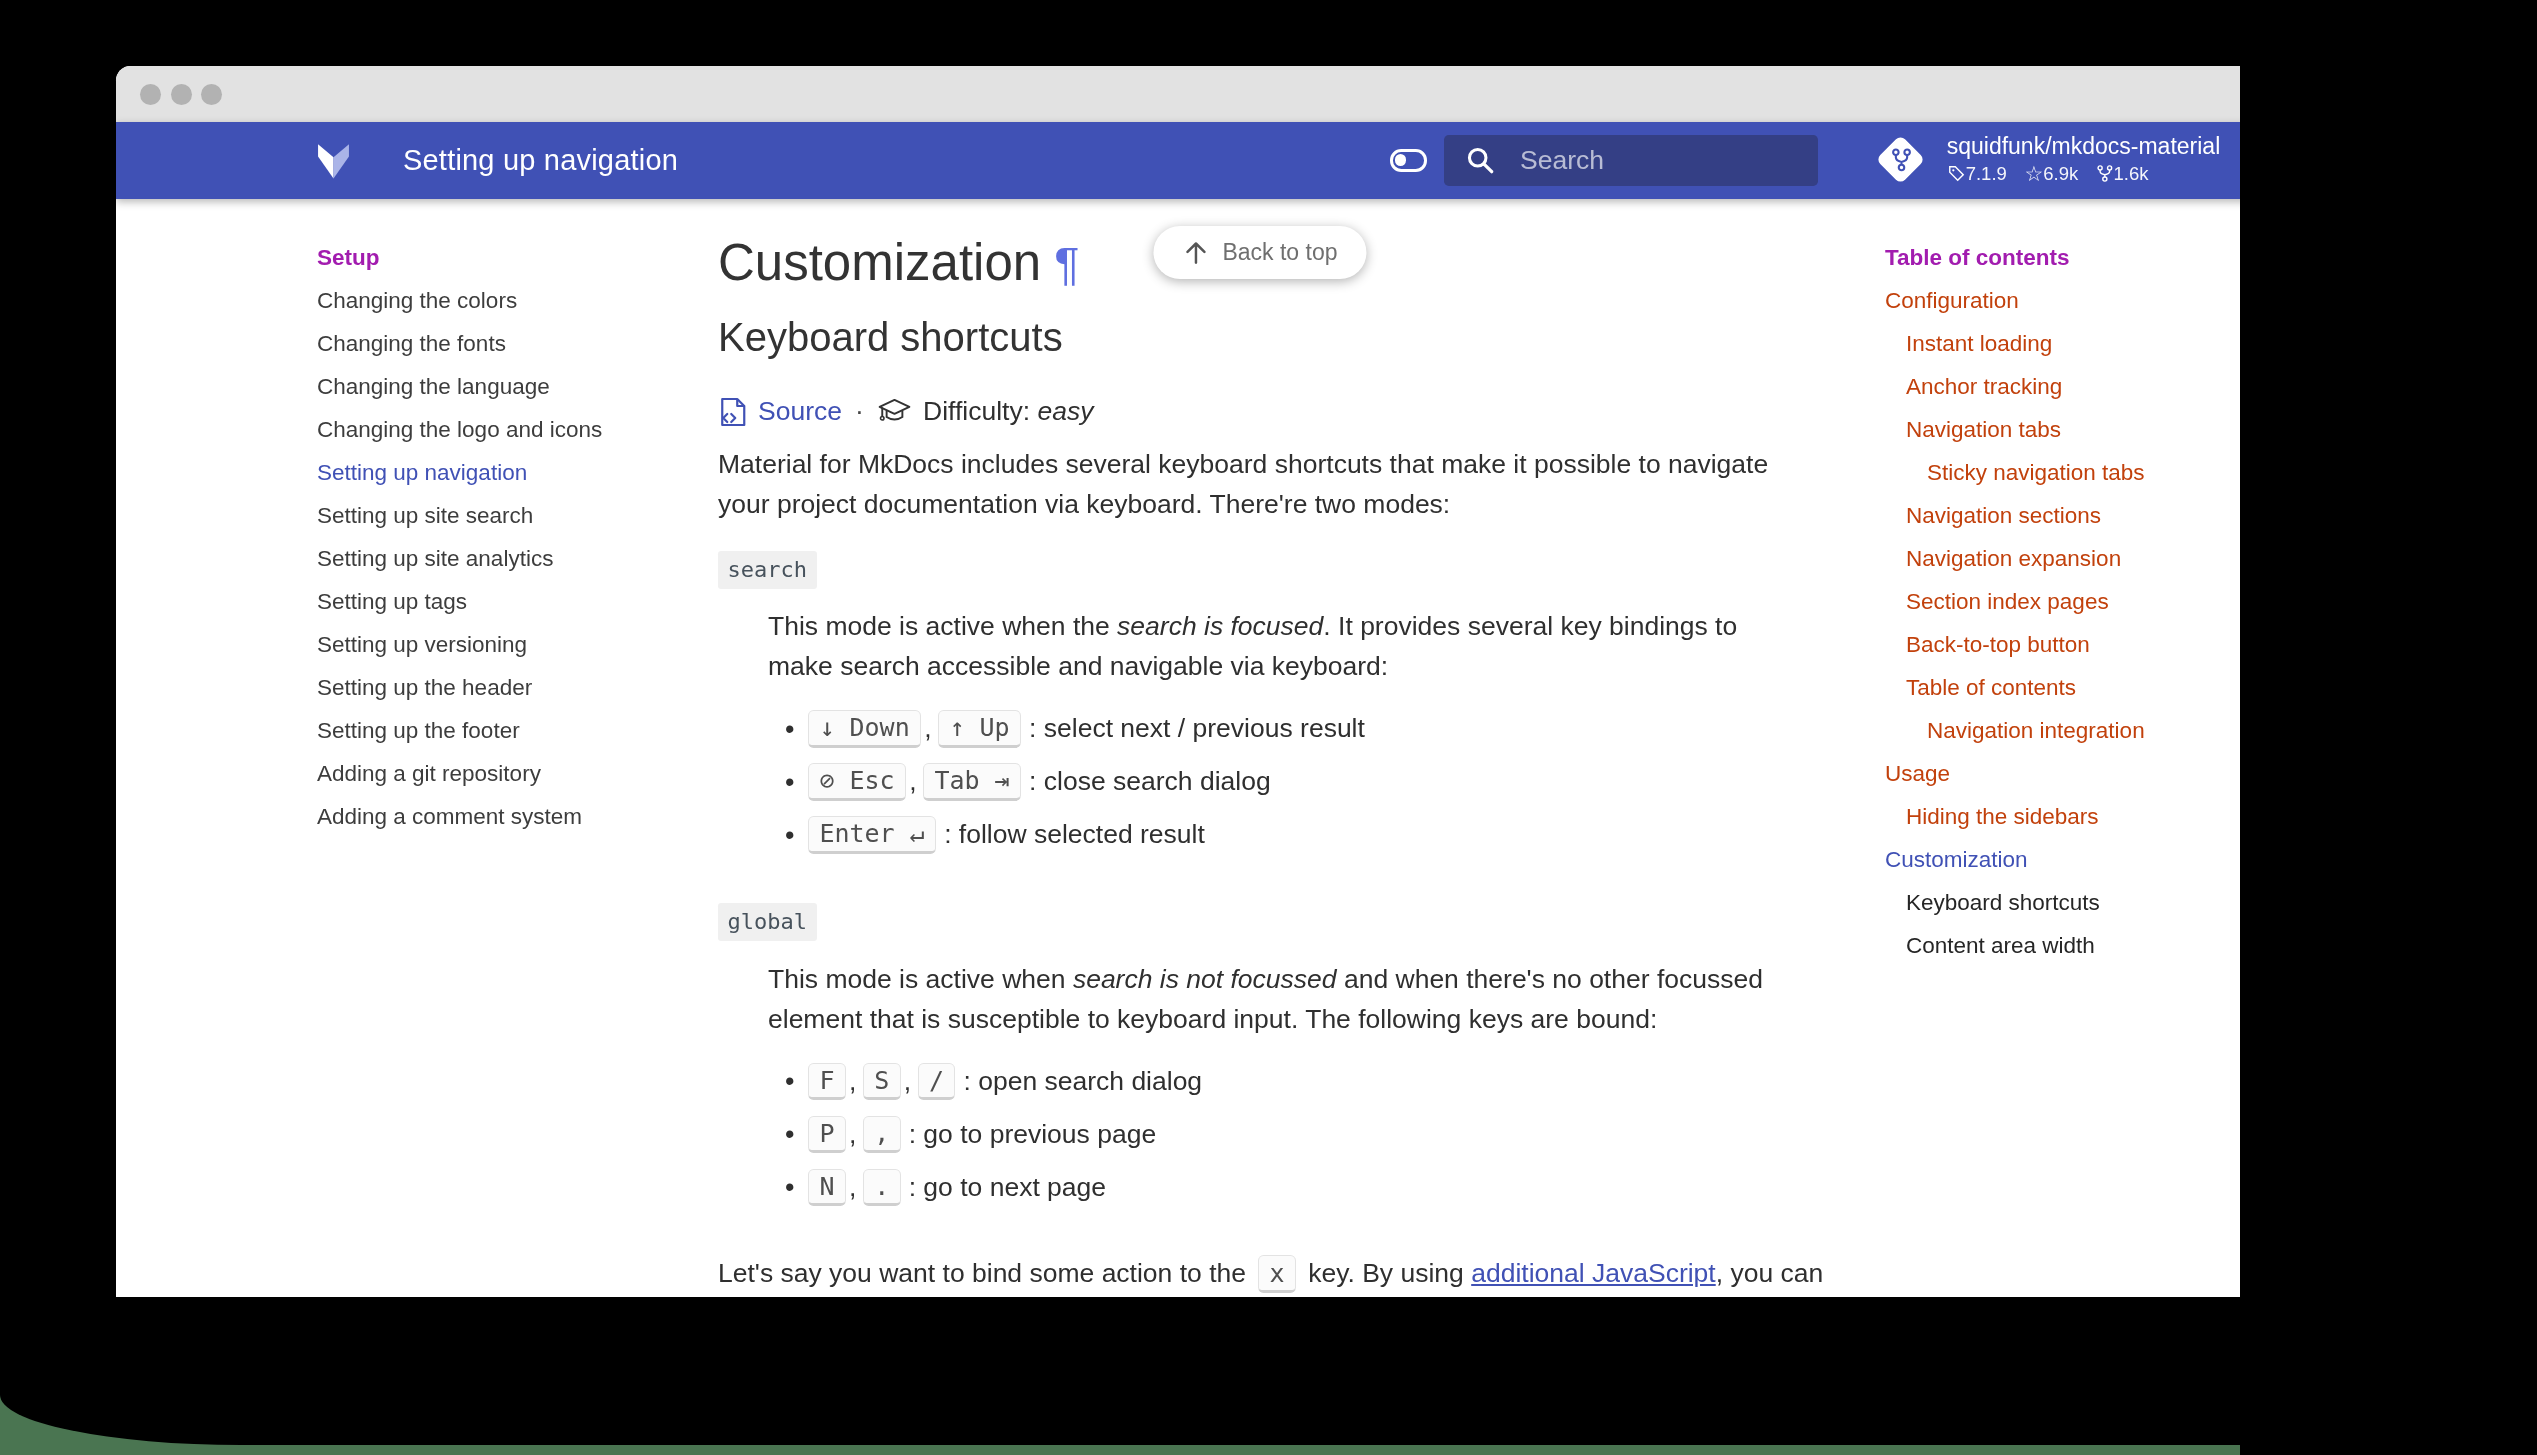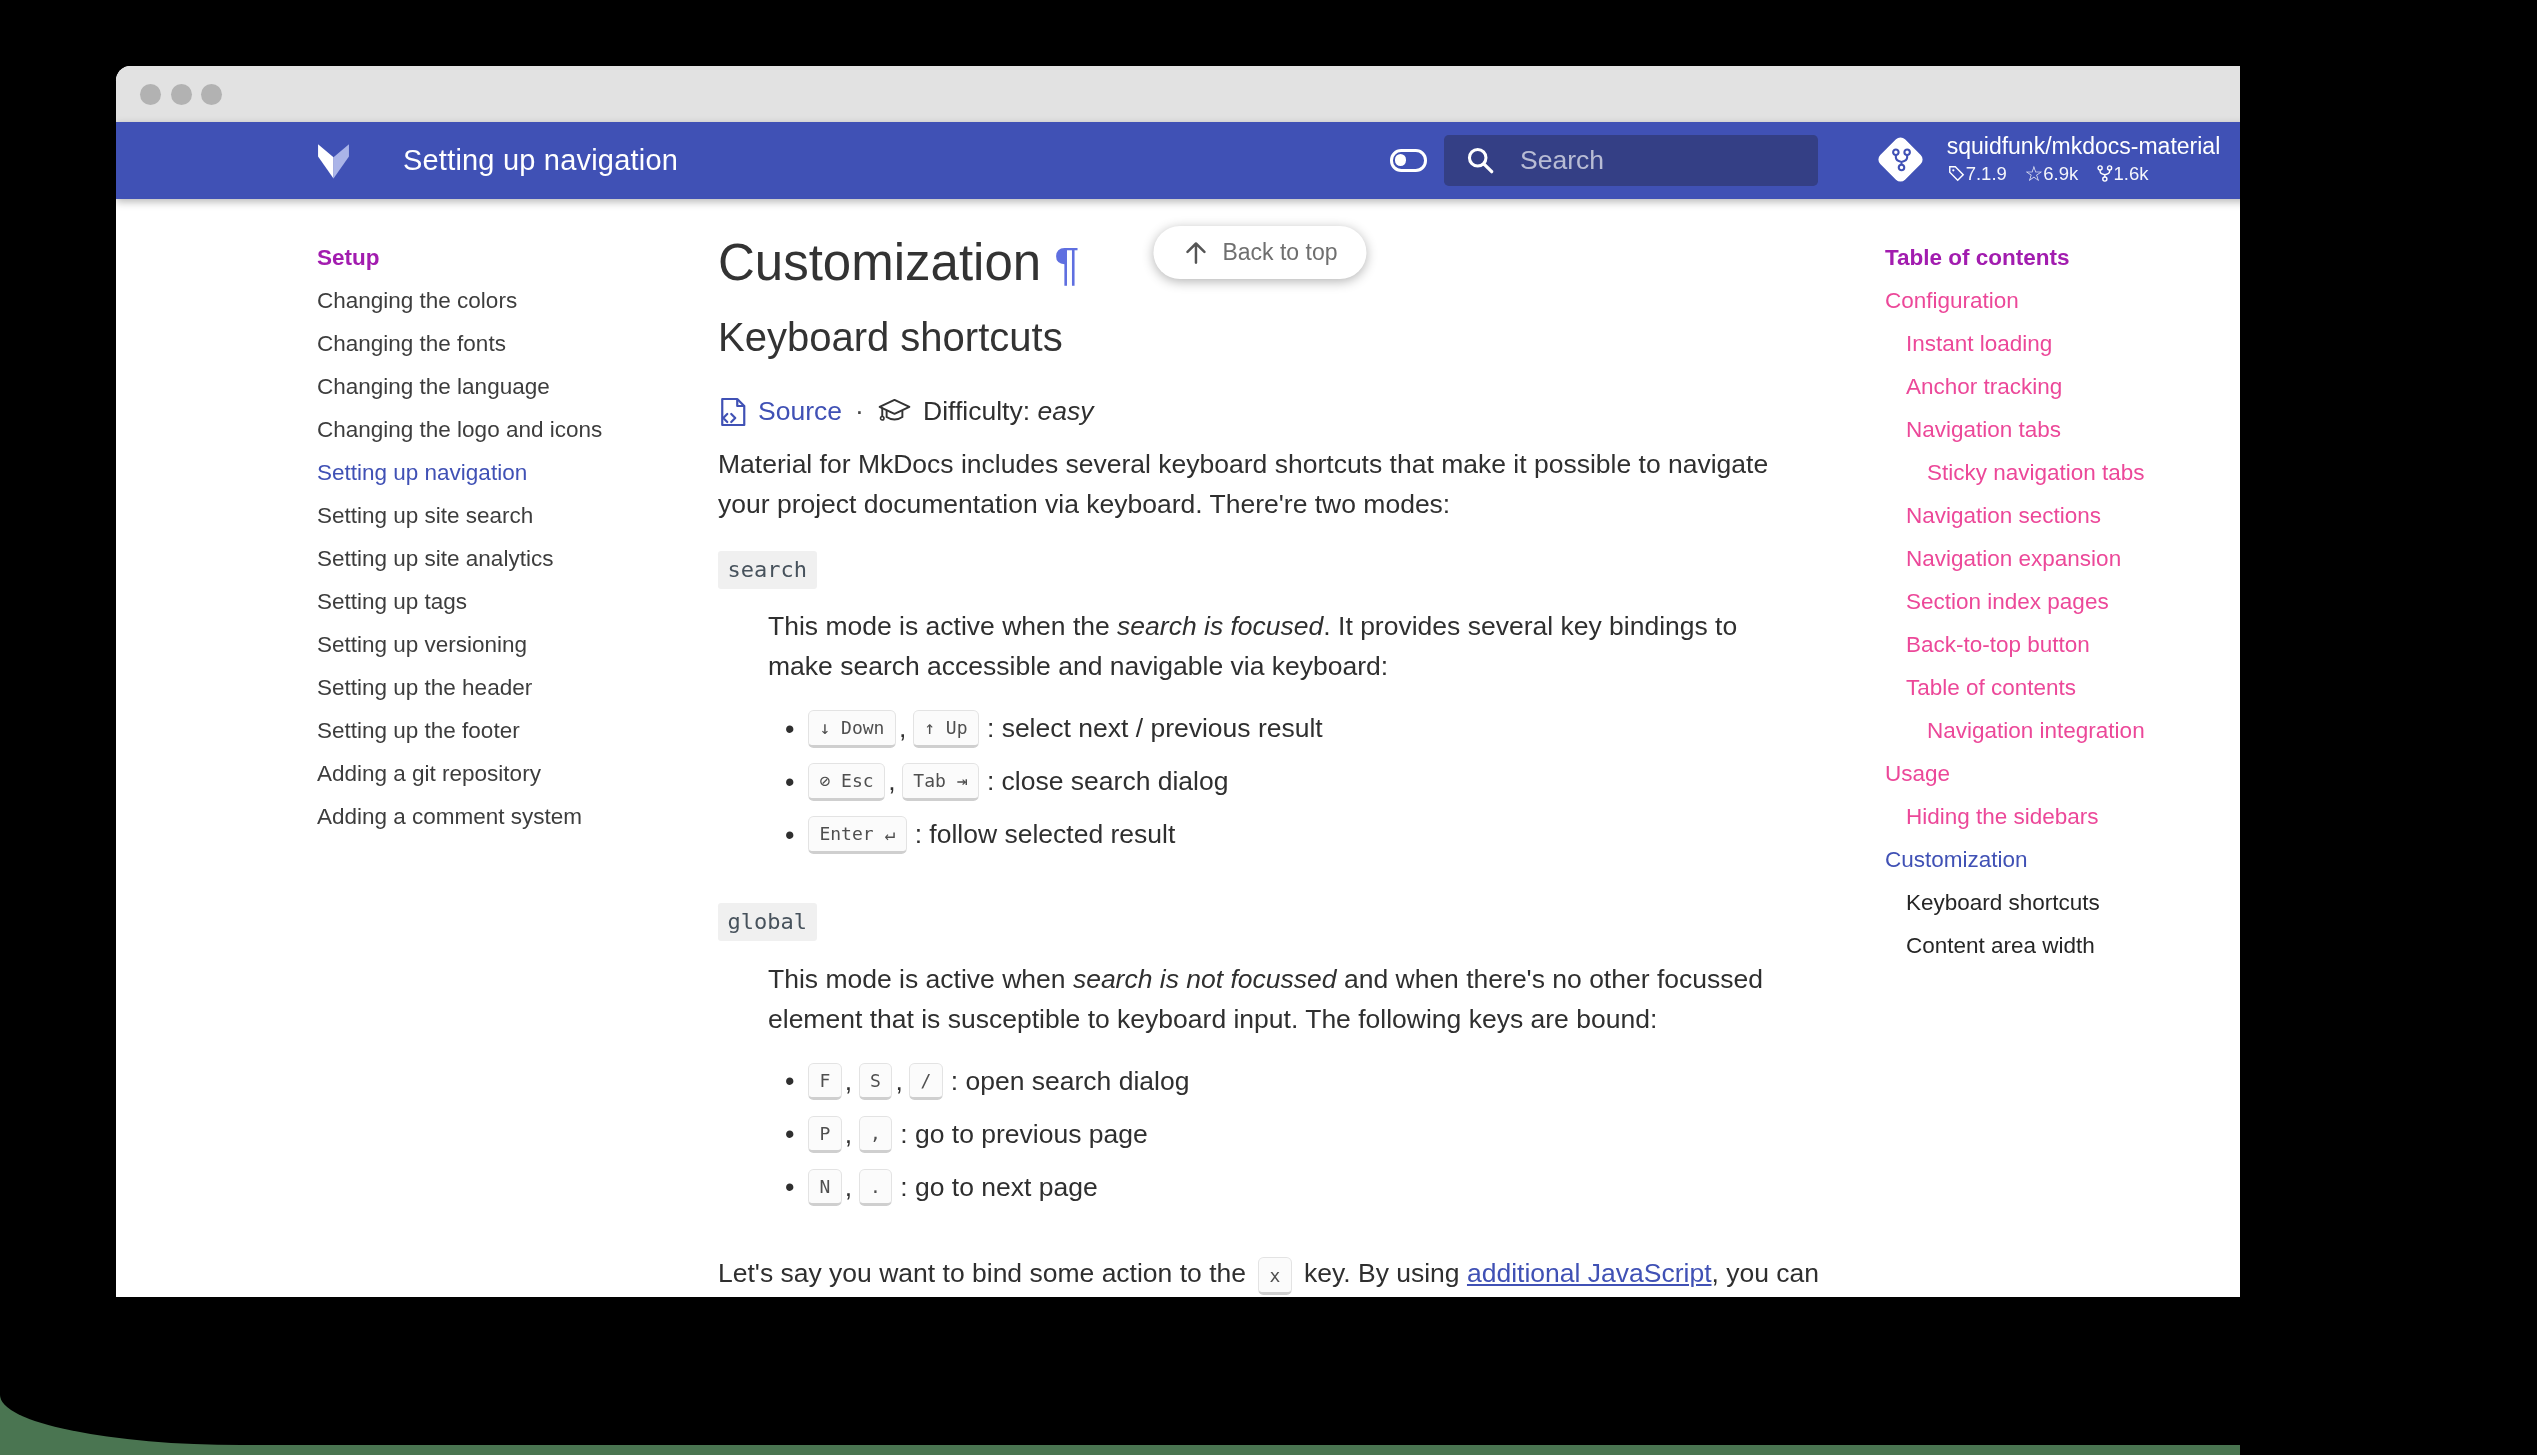--- a/index.html
+++ b/index.html
@@ -51,21 +51,21 @@
 
   
   .page{position:relative;height:1098px;background:#fff;overflow:hidden;}
 
   .colhead{font-size:22.5px;font-weight:bold;color:#a21caf;line-height:43px;}
   .sidebar{position:absolute;left:201px;top:37px;width:377px;}
   .side-item{font-size:22.5px;line-height:43px;color:#3d3d3d;cursor:pointer;white-space:nowrap;}
   .side-item.active{color:#4051b5;}
 
   .toc{position:absolute;left:1769px;top:37px;width:498px;}
-  .toc-item{font-size:22.5px;line-height:43px;color:#ec4899;cursor:pointer;white-space:nowrap;}
+  .toc-item{font-size:22.5px;line-height:43px;color:#c2410c;cursor:pointer;white-space:nowrap;}
   .toc-item.lvl2{padding-left:21px;}
   .toc-item.lvl3{padding-left:42px;}
   .toc-item.active{color:#4051b5;}
   .toc-item.current{color:#262626;}
 
   .backtotop{position:absolute;left:1144px;top:26.5px;transform:translateX(-50%);height:53px;
              background:#fff;border-radius:26.5px;display:flex;align-items:center;gap:13px;
              padding:0 29px;box-shadow:0 2.4px 11.2px rgba(0,0,0,.3);cursor:pointer;}
   .backtotop span{font-size:23px;color:#6f6f6f;white-space:nowrap;}
 
@@ -83,21 +83,21 @@
   .mode + .mode{margin-top:42px;}
   .chip{display:inline-block;font-family:"DejaVu Sans Mono","Liberation Mono",monospace;
         font-size:22px;line-height:22px;padding:8px 9.6px;background:#f0f0f0;border-radius:3.2px;
         color:#47525c;}
   .mode p{margin:17.7px 0 0 50px;font-size:26.5px;line-height:40px;width:1012px;}
   ul.bindings{list-style:none;margin:16px 0 0;padding:0;}
   ul.bindings li{position:relative;padding-left:90px;height:53px;display:flex;align-items:center;
                  font-size:26.5px;}
   ul.bindings li::before{content:"•";position:absolute;left:67px;top:50%;transform:translateY(-50%);
                          color:#2f2f2f;font-size:27px;}
-  kbd{font-family:"DejaVu Sans Mono","DejaVu Sans",monospace;font-size:18px;color:#4f4f4f;
+  kbd{font-family:"DejaVu Sans Mono","DejaVu Sans",monospace;font-size:25px;color:#4f4f4f;
       background:#fbfbfb;border:0.8px solid #e3e3e3;border-bottom:3.2px solid #cfcfcf;
       border-radius:5.6px;padding:6.4px 10.4px 4.8px;display:inline-block;line-height:22.5px;}
   .kcomma{margin:0 6.4px 0 3.2px;}
   .kdesc{margin-left:8px;}
   p.outro{margin:39px 0 0;font-size:26.5px;line-height:40px;width:1285px;}
   p.outro a{color:#4051b5;text-decoration:underline;cursor:pointer;}
   p.outro kbd{margin:0 4.8px;}
 </style>
 </head>
 <body>

